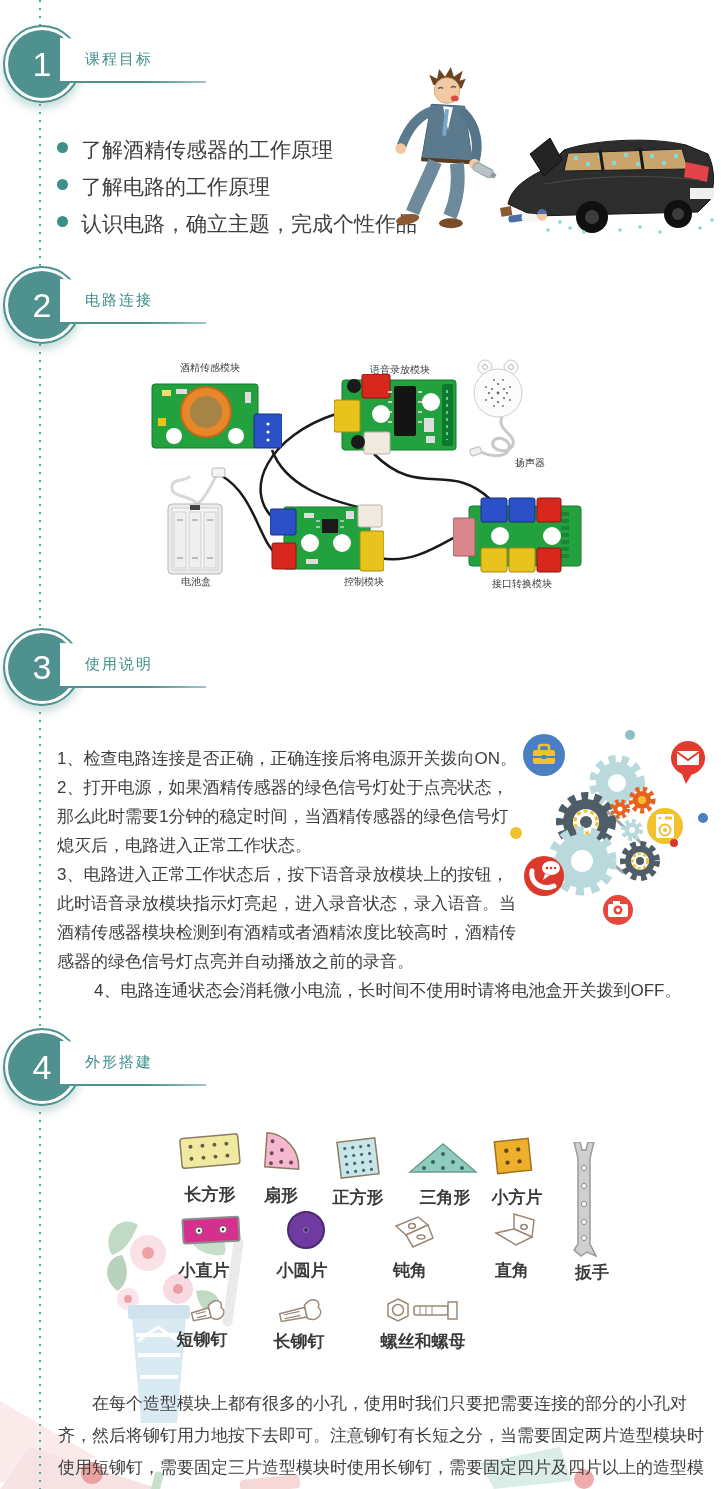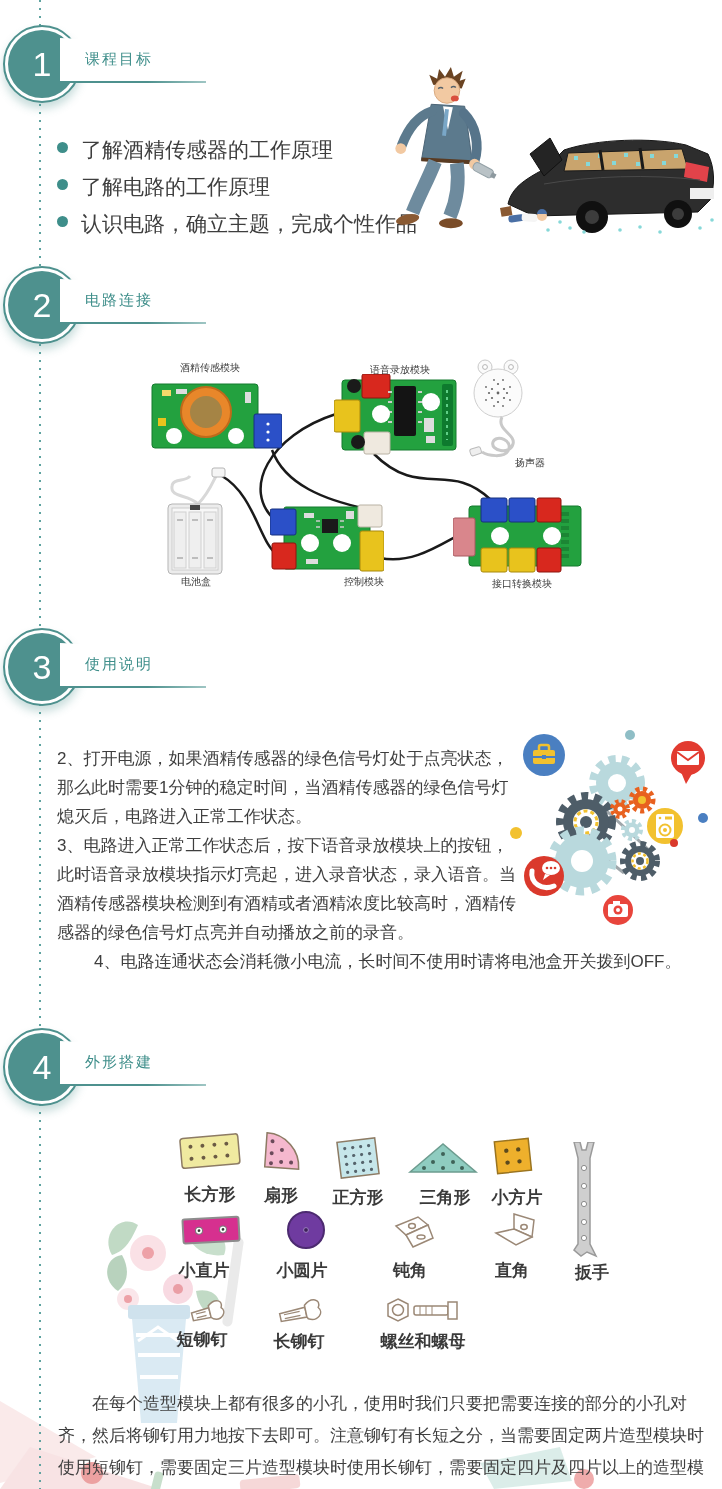--- a/index.html
+++ b/index.html
@@ -300,20 +300,21 @@
         <span>3</span>
       </div>
   </div>
   <div class="banner" style="top:643px">
     <div class="shape"></div>
     <div class="uline"></div>
     <span class="ttl">使用说明</span>
   </div>
 
   <div class="steps">
+    <div class="stepA">1、检查电路连接是否正确，正确连接后将电源开关拨向ON。</div>
     <div class="stepA">2、打开电源，如果酒精传感器的绿色信号灯处于点亮状态，那么此时需要1分钟的稳定时间，当酒精传感器的绿色信号灯熄灭后，电路进入正常工作状态。</div>
     <div class="stepA">3、电路进入正常工作状态后，按下语音录放模块上的按钮，此时语音录放模块指示灯亮起，进入录音状态，录入语音。当酒精传感器模块检测到有酒精或者酒精浓度比较高时，酒精传感器的绿色信号灯点亮并自动播放之前的录音。</div>
     <div class="stepB">4、电路连通状态会消耗微小电流，长时间不使用时请将电池盒开关拨到OFF。</div>
   </div>
 
   <svg class="figure" style="left:504px;top:727px" width="218" height="218" viewBox="0 0 218 218">
     <path d="M94,76 L146,124" stroke="#9fa6aa" stroke-width="3"></path>
     <path d="M64,102 L120,146" stroke="#9fa6aa" stroke-width="3"></path>
     <g>
       <circle cx="113" cy="56" r="24" fill="none" stroke="#b9d9dd" stroke-width="8" stroke-dasharray="7 6"></circle>

